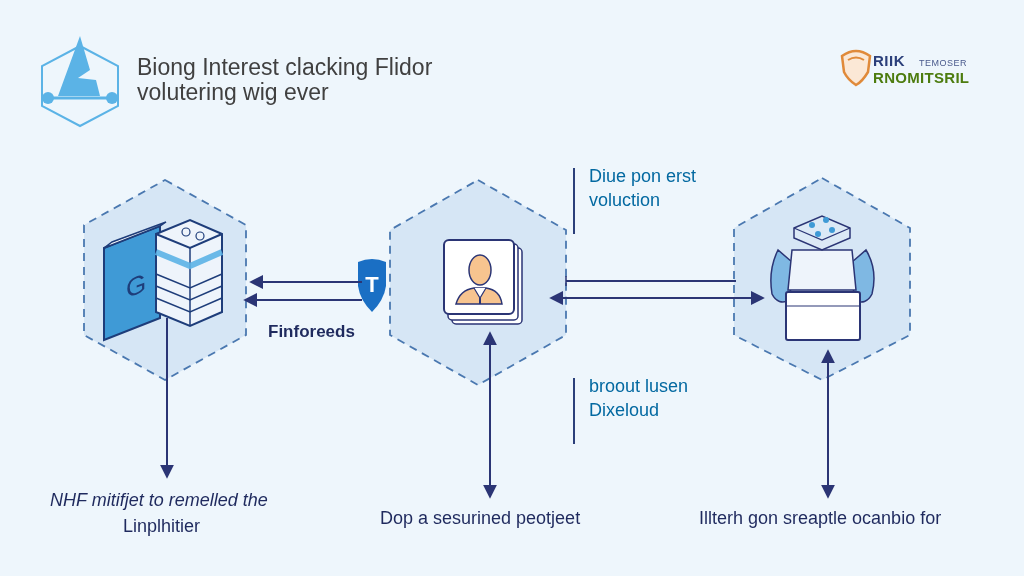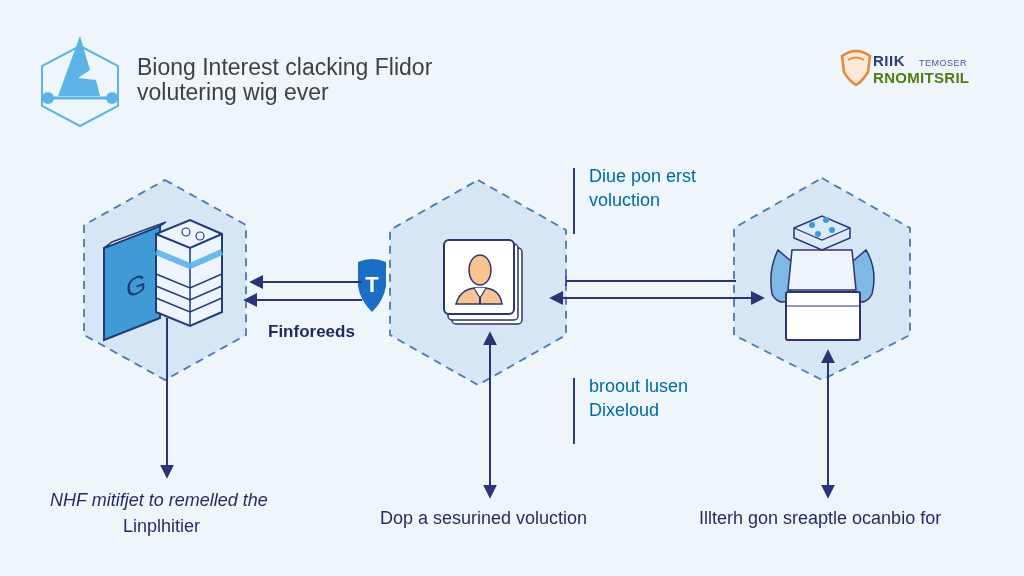--- a/index.html
+++ b/index.html
@@ -127,14 +127,14 @@
 </div>
 
 <div class="note-bar" style="left:573px; top:378px; height:66px;"></div>
 <div class="abs" style="left:589px; top:374px;">
   <div class="note">broout lusen</div>
   <div class="note">Dixeloud</div>
 </div>
 
 <div class="abs caption" style="left:50px; top:490px; width:240px; text-align:left;font-style:italic;">NHF mitifjet to remelled the</div>
 <div class="abs caption" style="left:115px; top:516px;margin-left:8px;">Linplhitier</div>
-<div class="abs caption" style="left:380px; top:508px;">Dop a sesurined voluction</div>
+<div class="abs caption" style="left:380px; top:508px;">Dop a sesurined peotjeet</div>
 <div class="abs caption" style="left:659px; top:508px;margin-left:40px;">Illterh gon sreaptle ocanbio for</div>
 
 </body></html>

